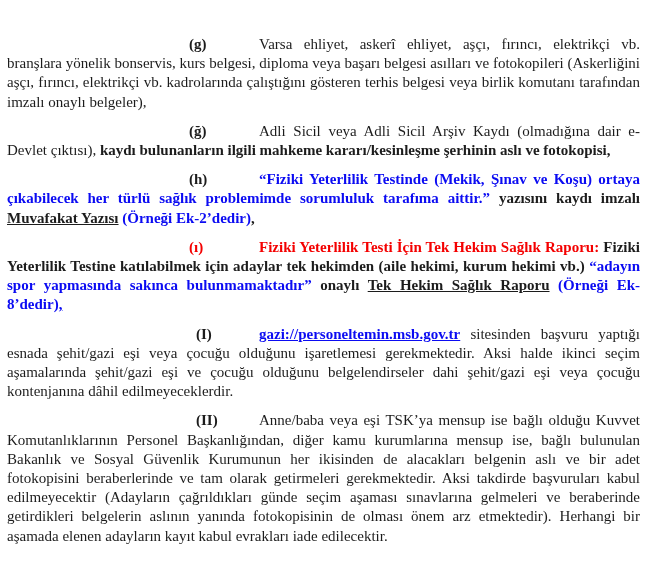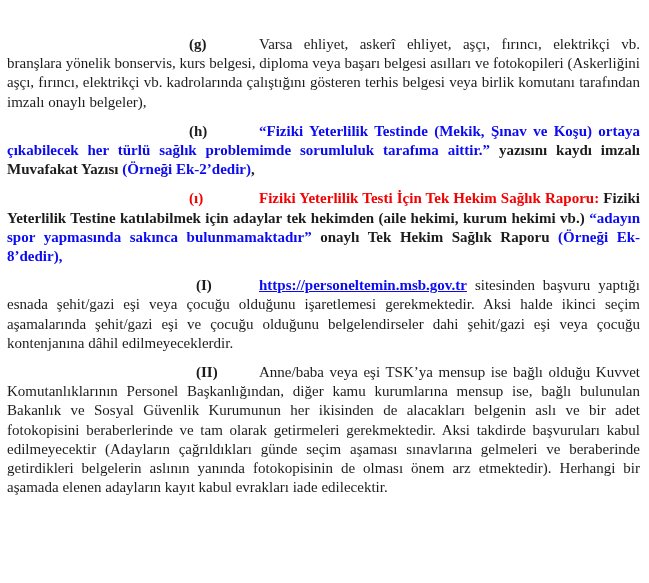--- a/index.html
+++ b/index.html
@@ -22,38 +22,39 @@
   .lbl {
     display: inline-block;
     width: 70px;
     text-indent: 0;
     font-weight: bold;
   }
   .para.deep .lbl { width: 63px; }
   .b { font-weight: bold; }
   .blue { color: #0b0bf2; }
   .red { color: #f40000; }
-  .u { }
+  .u { text-decoration: underline; }
   .link {
     color: #0b0bf2;
     font-weight: bold;
     text-decoration: underline;
     cursor: pointer;
   }
 </style>
 </head>
 <body>
 
 <div class="page">
 
   <p class="para"><span class="lbl">(g)</span><span>Varsa ehliyet, askerî ehliyet, aşçı, fırıncı,  elektrikçi vb. branşlara yönelik bonservis, kurs belgesi, diploma veya başarı belgesi asılları ve fotokopileri (Askerliğini aşçı, fırıncı, elektrikçi vb. kadrolarında çalıştığını gösteren terhis belgesi veya birlik komutanı tarafından imzalı onaylı belgeler),</span></p>
 
+  <p class="para"><span class="lbl">(ğ)</span><span>Adli Sicil veya Adli Sicil Arşiv Kaydı (olmadığına dair e-Devlet çıktısı), </span><span class="b">kaydı bulunanların ilgili mahkeme kararı/kesinleşme şerhinin aslı ve fotokopisi,</span></p>
 
   <p class="para"><span class="lbl">(h)</span><span class="b blue">“Fiziki Yeterlilik Testinde (Mekik, Şınav ve Koşu) ortaya çıkabilecek her türlü sağlık problemimde sorumluluk tarafıma aittir.”</span><span class="b"> yazısını kaydı imzalı </span><span class="b u">Muvafakat Yazısı</span><span class="b blue"> (Örneği Ek-2’dedir)</span><span class="b">,</span></p>
 
   <p class="para"><span class="lbl red">(ı)</span><span class="b red">Fiziki Yeterlilik Testi İçin Tek Hekim Sağlık Raporu:</span><span class="b"> Fiziki Yeterlilik Testine katılabilmek için adaylar tek hekimden (aile hekimi, kurum hekimi vb.) </span><span class="b blue">“adayın spor yapmasında sakınca bulunmamaktadır”</span><span class="b"> onaylı </span><span class="b u">Tek Hekim Sağlık Raporu</span><span class="b blue"> (Örneği Ek-8’dedir)</span><span class="b blue u">,</span></p>
 
 
-  <p class="para deep"><span class="lbl">(I)</span><a class="link">https://personeltemin.msb.gov.tr</a><span> sitesinden başvuru yaptığı esnada şehit/gazi eşi veya çocuğu olduğunu işaretlemesi gerekmektedir. Aksi halde ikinci seçim aşamalarında şehit/gazi eşi ve çocuğu olduğunu belgelendirseler dahi şehit/gazi eşi veya çocuğu kontenjanına dâhil edilmeyeceklerdir.</span></p>
+  <p class="para deep"><span class="lbl">(I)</span><a class="link">gazi://personeltemin.msb.gov.tr</a><span> sitesinden başvuru yaptığı esnada şehit/gazi eşi veya çocuğu olduğunu işaretlemesi gerekmektedir. Aksi halde ikinci seçim aşamalarında şehit/gazi eşi ve çocuğu olduğunu belgelendirseler dahi şehit/gazi eşi veya çocuğu kontenjanına dâhil edilmeyeceklerdir.</span></p>
 
   <p class="para deep"><span class="lbl">(II)</span><span>Anne/baba veya eşi TSK’ya mensup ise bağlı olduğu Kuvvet Komutanlıklarının Personel Başkanlığından, diğer kamu kurumlarına mensup ise, bağlı bulunulan Bakanlık ve Sosyal Güvenlik Kurumunun her ikisinden de alacakları belgenin aslı ve bir adet fotokopisini beraberlerinde ve tam olarak getirmeleri gerekmektedir. Aksi takdirde başvuruları kabul edilmeyecektir (Adayların çağrıldıkları günde seçim aşaması sınavlarına gelmeleri ve beraberinde getirdikleri belgelerin aslının yanında fotokopisinin de olması önem arz etmektedir). Herhangi bir aşamada elenen adayların kayıt kabul evrakları iade edilecektir.</span></p>
 
 </div>
 
 </body></html>

